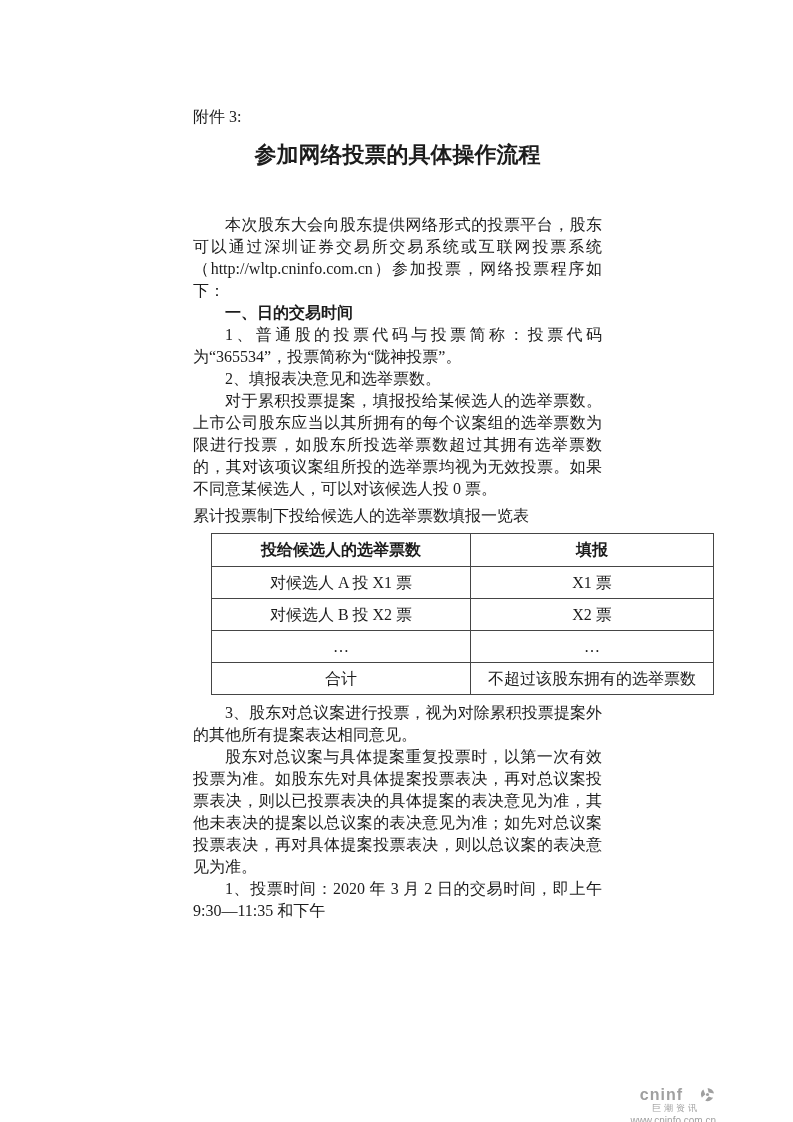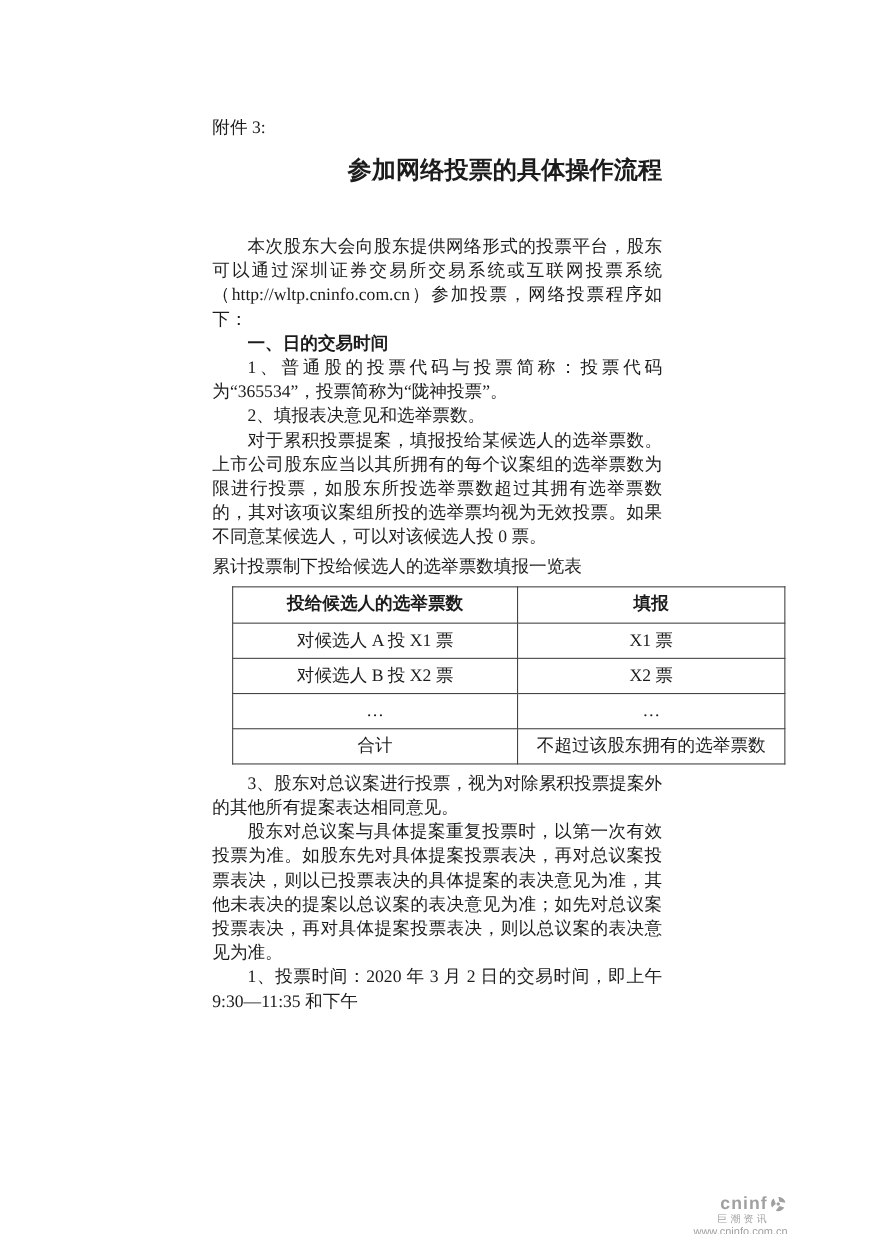--- a/index.html
+++ b/index.html
@@ -10,21 +10,21 @@
     color:#1c1c1c;
     font-family:"Liberation Serif","DejaVu Serif",serif;
     overflow:hidden;
     margin:12px auto;
   }
   .content{padding:93px 117px 0 119px;}
   p{margin:0;font-size:16px;line-height:22px;text-align:justify;}
   .indent{text-indent:2em;}
   .attachment{font-size:16px;line-height:24px;}
   .doc-title{
-    font-size:22px;font-weight:700;text-align:right;
+    font-size:22px;font-weight:700;text-align:center;
     margin:9px 0 0 0;line-height:34px;
   }
   .intro{margin-top:42px;}
   .sec-heading{font-weight:700;text-indent:2em;text-align:left;}
   .table-caption{text-indent:0;line-height:26px;margin-top:3px;}
   table.votes{
     border-collapse:collapse;
     margin:4px 0 0 18px;
     width:502px;
     table-layout:fixed;
@@ -42,21 +42,21 @@
   table.votes th{font-weight:700;height:32px;}
   .after-table{margin-top:7px;}
   .footer{
     position:absolute;right:3px;bottom:8px;
     width:120px;
     color:#a0a0a0;
     font-family:"Liberation Sans","DejaVu Sans",sans-serif;
     text-align:right;
     line-height:1.1;
   }
-  .logo-top{display:flex;align-items:center;justify-content:flex-end;gap:1px;}
+  .logo-top{display:flex;align-items:center;justify-content:flex-end;gap:16px;}
   .logo-text{font-weight:700;font-size:16px;letter-spacing:1px;}
   .logo-cn{font-size:9px;letter-spacing:3px;margin:1px 16px 1px 0;}
   .logo-url{font-size:10px;}
 </style>
 </head>
 <body>
 
 <div class="page">
   <div class="content">
 

